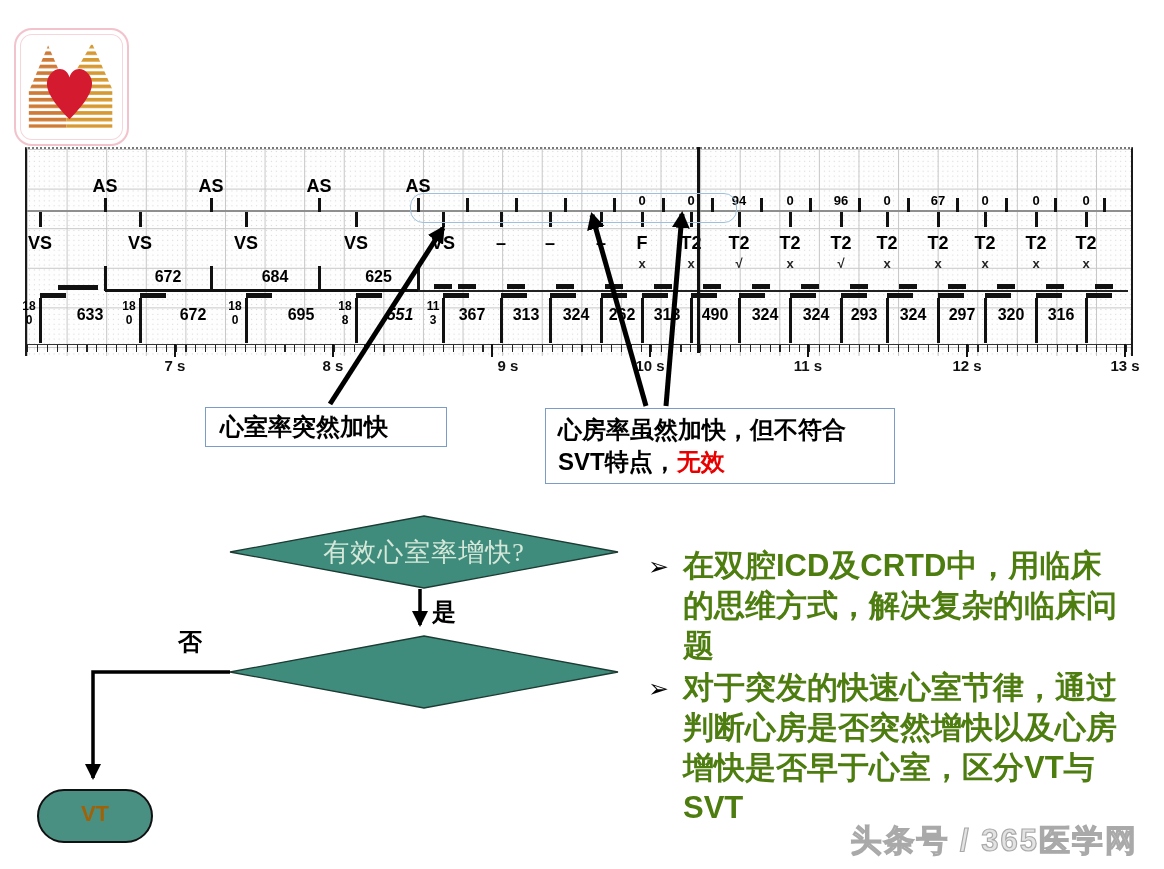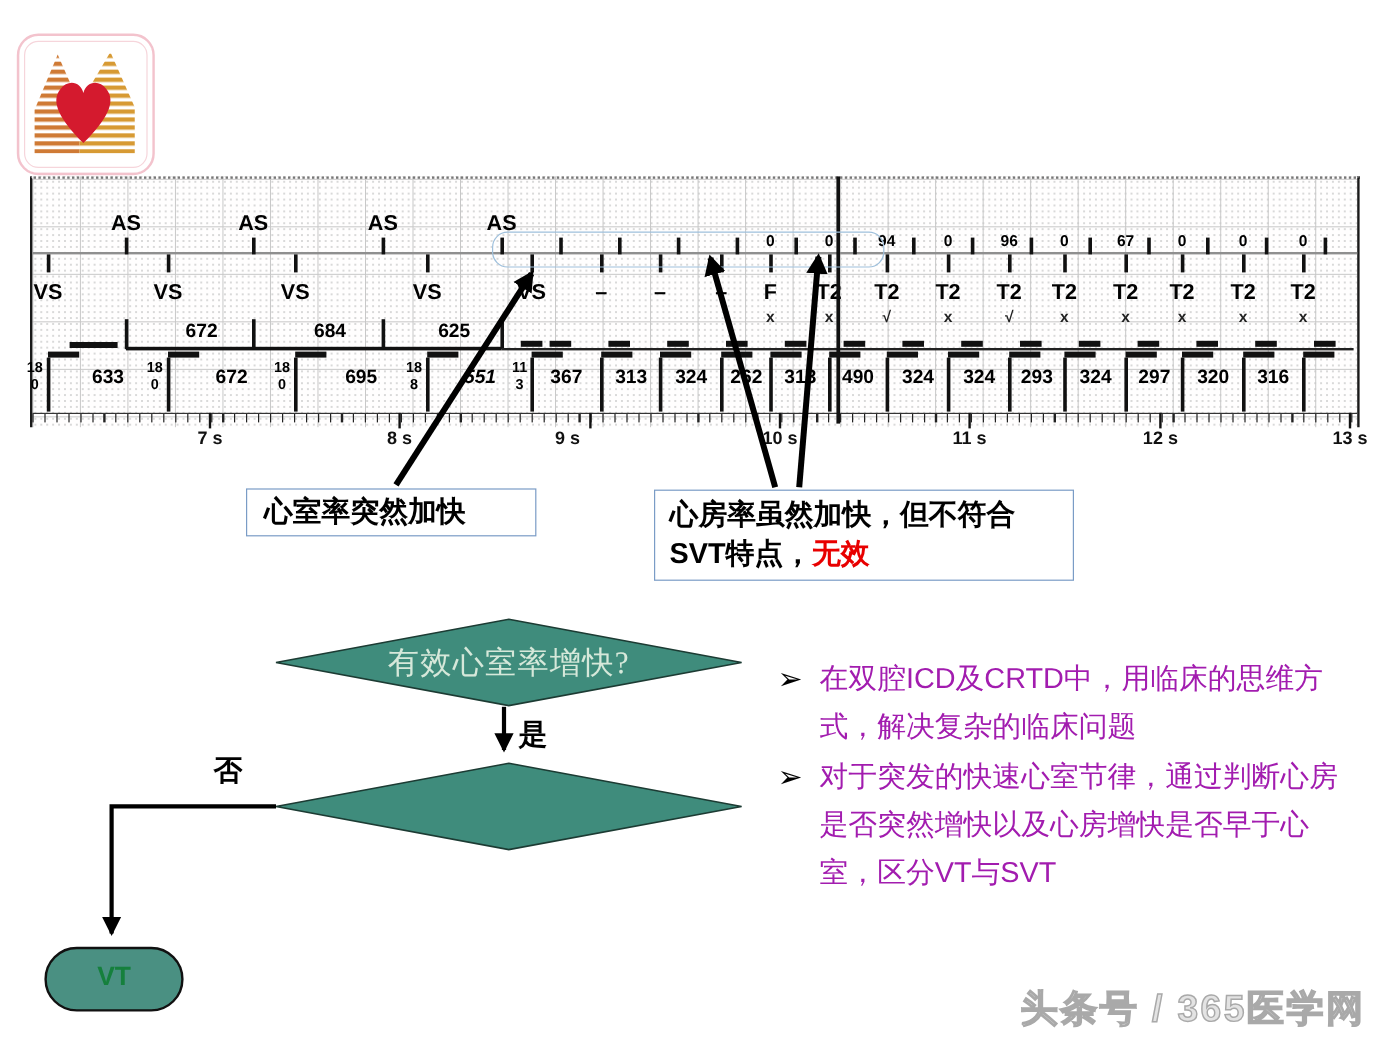--- a/index.html
+++ b/index.html
@@ -43,27 +43,27 @@
   
   #flow-svg,#arrows-svg{position:absolute;left:0;top:0;width:1164px;height:869px;}
   #arrows-svg{pointer-events:none;}
   .dtext{position:absolute;left:234px;width:380px;text-align:center;
          font:400 26px/30px "Liberation Serif",serif;color:#d6e8da;letter-spacing:1px;}
   #diamond1-text{top:538px;}
   #diamond2-text{top:658px;}
   .branch-label{position:absolute;font-size:24px;font-weight:700;color:#000;}
   #yes-label{left:432px;top:596px;}
   #no-label{left:178px;top:626px;}
-  #vt-label{position:absolute;left:38px;top:801px;width:114px;text-align:center;font-size:22px;font-weight:700;color:#15803d;}
+  #vt-label{position:absolute;left:38px;top:801px;width:114px;text-align:center;font-size:22px;font-weight:700;color:#a16207;}
 
   
   #bullet-list{position:absolute;left:648px;top:546px;width:500px;}
   .bullet-item{display:flex;margin:0 0 2px 0;}
   .bullet-marker{font-size:25px;line-height:40px;margin-right:14px;color:#000;flex:0 0 auto;}
-  .bullet-text{width:446px;font-size:24px;line-height:40px;font-weight:400;color:#a21caf;}
+  .bullet-text{width:446px;font-size:31px;line-height:40px;font-weight:700;color:#4d7c0f;}
 
   
   #watermark{position:absolute;right:26px;top:820px;font-size:31px;font-weight:700;color:#e3e3e3;
              -webkit-text-stroke:1.2px #a9a9a9;letter-spacing:2px;white-space:nowrap;}
 </style>
 </head>
 <body>
 
 <div id="canvas">
 
@@ -360,21 +360,21 @@
       <div class="bar2" style="left: 1086.3px; top: 345px; width: 1.2px; height: 7px;"></div>
       <div class="bar2" style="left: 1096.2px; top: 345px; width: 1.2px; height: 7px;"></div>
       <div class="bar2" style="left: 1106.1px; top: 345px; width: 1.2px; height: 7px;"></div>
       <div class="bar2" style="left: 1116px; top: 345px; width: 1.2px; height: 7px;"></div>
       <div class="bar2" style="left: 1125.9px; top: 345px; width: 1.2px; height: 7px;"></div>
       <div class="bar" style="left: 174px; top: 344px; width: 2px; height: 13px;"></div>
       <div class="tlab" style="left: 153px; top: 358px; width: 44px; height: 16px;">7 s</div>
       <div class="bar" style="left: 332px; top: 344px; width: 2px; height: 13px;"></div>
       <div class="tlab" style="left: 311px; top: 358px; width: 44px; height: 16px;">8 s</div>
       <div class="bar" style="left: 491px; top: 344px; width: 2px; height: 13px;"></div>
-      <div class="tlab" style="left: 451px; top: 358px; width: 44px; height: 16px;">9 s</div>
+      <div class="tlab" style="left: 486px; top: 358px; width: 44px; height: 16px;">9 s</div>
       <div class="bar" style="left: 649px; top: 344px; width: 2px; height: 13px;"></div>
       <div class="tlab" style="left: 628px; top: 358px; width: 44px; height: 16px;">10 s</div>
       <div class="bar" style="left: 807px; top: 344px; width: 2px; height: 13px;"></div>
       <div class="tlab" style="left: 786px; top: 358px; width: 44px; height: 16px;">11 s</div>
       <div class="bar" style="left: 966px; top: 344px; width: 2px; height: 13px;"></div>
       <div class="tlab" style="left: 945px; top: 358px; width: 44px; height: 16px;">12 s</div>
       <div class="bar" style="left: 1124px; top: 344px; width: 2px; height: 13px;"></div>
       <div class="tlab" style="left: 1103px; top: 358px; width: 44px; height: 16px;">13 s</div>
       <div class="bar" style="left: 697px; top: 147px; width: 2.5px; height: 206px;"></div>
       <div class="hl" style="left: 410px; top: 193px; width: 327px; height: 30px;"></div>

